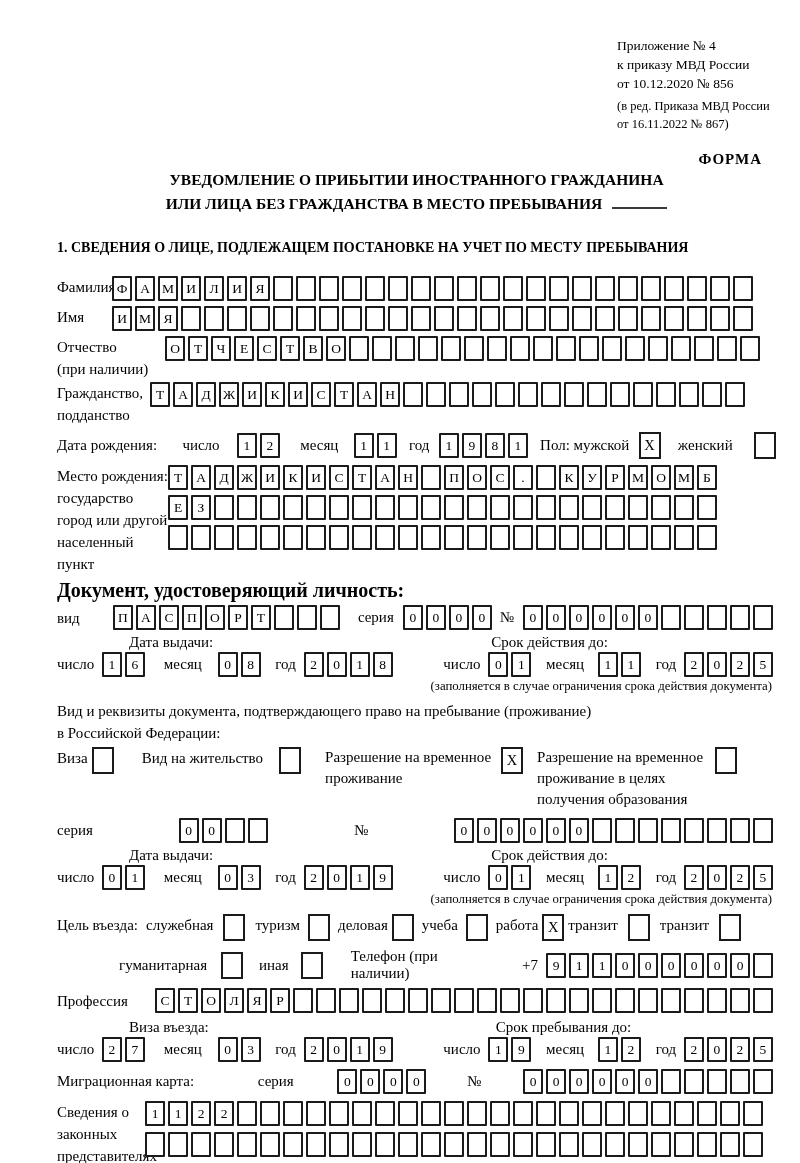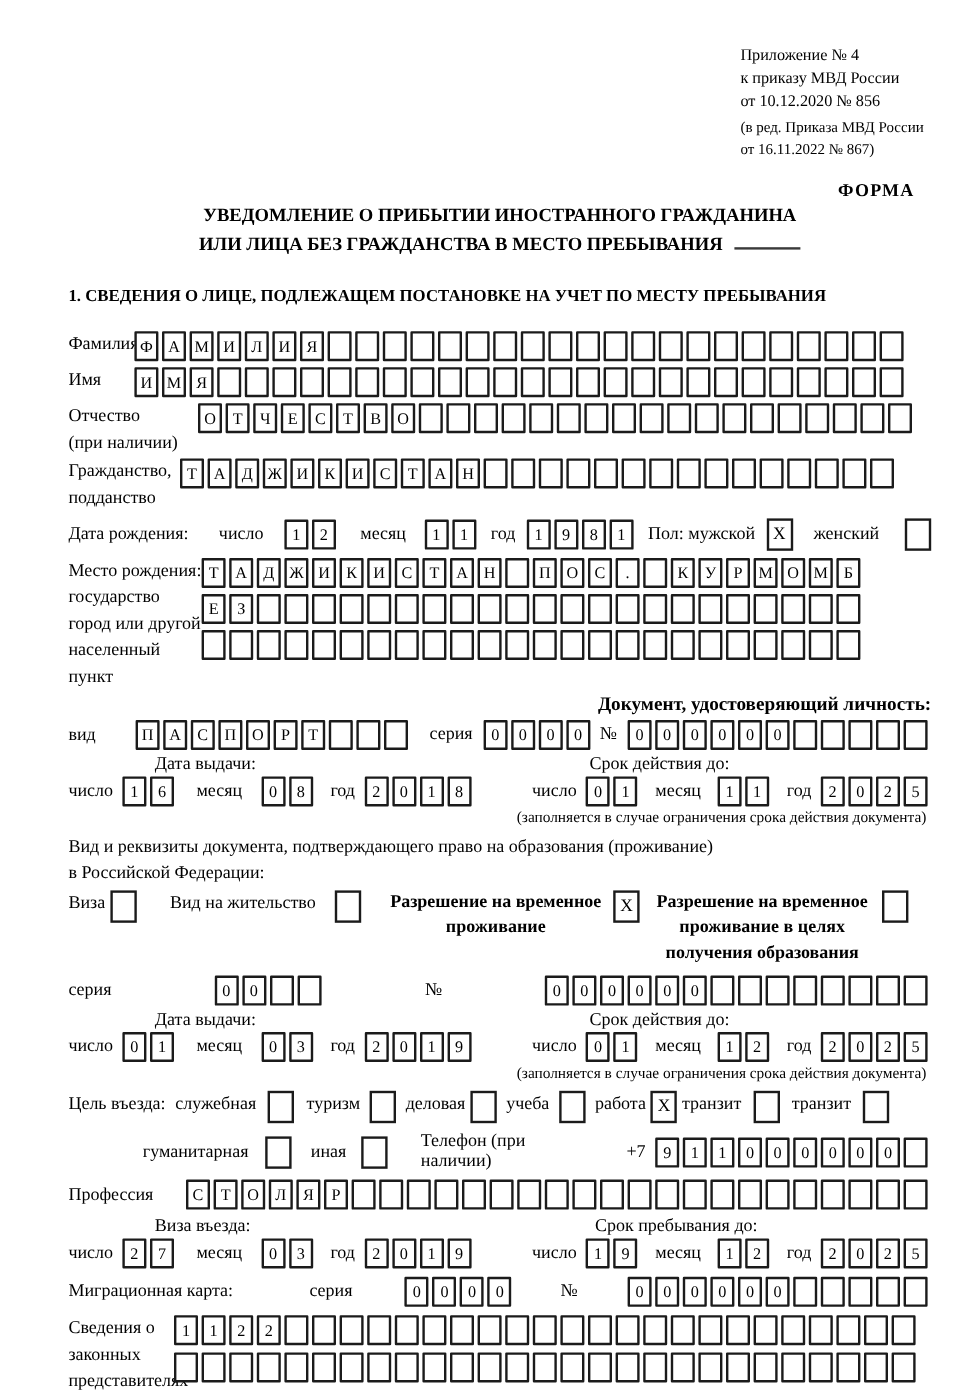--- a/index.html
+++ b/index.html
@@ -24,21 +24,21 @@
     margin-right:3px;text-align:center;font-size:13.5px;line-height:21px;vertical-align:top;background:#fff;
   }
   .chk{
     display:inline-block;width:18px;height:23px;border:2px solid #1b1b1b;flex:none;
     text-align:center;font-size:14.5px;line-height:23px;background:#fff;vertical-align:top;
   }
   .note{font-size:12.8px;}
   .ml4{margin-left:4px}.ml8{margin-left:8px}.ml10{margin-left:10px}.ml12{margin-left:12px}
   .ml14{margin-left:14px}.ml16{margin-left:16px}.ml20{margin-left:20px}
   .ml24{margin-left:24px}.ml28{margin-left:28px}.ml30{margin-left:30px}
-  .opt-lines{text-align:center;line-height:21px;font-weight:bold;}
+  .opt-lines{text-align:left;line-height:21px;}
 </style>
 </head>
 <body>
 
 <div class="page">
 
   <div class="annex">
     <div>Приложение № 4</div>
     <div>к приказу МВД России</div>
     <div>от 10.12.2020 № 856</div>
@@ -104,21 +104,21 @@
       <div>город или другой</div>
       <div>населенный пункт</div>
     </div>
     <div>
       <div class="boxes" style="margin-bottom:5px"><span class="cb">Т</span><span class="cb">А</span><span class="cb">Д</span><span class="cb">Ж</span><span class="cb">И</span><span class="cb">К</span><span class="cb">И</span><span class="cb">С</span><span class="cb">Т</span><span class="cb">А</span><span class="cb">Н</span><span class="cb"></span><span class="cb">П</span><span class="cb">О</span><span class="cb">С</span><span class="cb">.</span><span class="cb"></span><span class="cb">К</span><span class="cb">У</span><span class="cb">Р</span><span class="cb">М</span><span class="cb">О</span><span class="cb">М</span><span class="cb">Б</span></div>
       <div class="boxes" style="margin-bottom:5px"><span class="cb">Е</span><span class="cb">З</span><span class="cb"></span><span class="cb"></span><span class="cb"></span><span class="cb"></span><span class="cb"></span><span class="cb"></span><span class="cb"></span><span class="cb"></span><span class="cb"></span><span class="cb"></span><span class="cb"></span><span class="cb"></span><span class="cb"></span><span class="cb"></span><span class="cb"></span><span class="cb"></span><span class="cb"></span><span class="cb"></span><span class="cb"></span><span class="cb"></span><span class="cb"></span><span class="cb"></span></div>
       <div class="boxes"><span class="cb"></span><span class="cb"></span><span class="cb"></span><span class="cb"></span><span class="cb"></span><span class="cb"></span><span class="cb"></span><span class="cb"></span><span class="cb"></span><span class="cb"></span><span class="cb"></span><span class="cb"></span><span class="cb"></span><span class="cb"></span><span class="cb"></span><span class="cb"></span><span class="cb"></span><span class="cb"></span><span class="cb"></span><span class="cb"></span><span class="cb"></span><span class="cb"></span><span class="cb"></span><span class="cb"></span></div>
     </div>
   </div>
 
-  <div style="text-align:right;font-weight:bold;font-size:16px;margin-top:4px">Документ, удостоверяющий личность:</div>
+  <div style="text-align:left;font-weight:bold;font-size:20px;margin-top:4px">Документ, удостоверяющий личность:</div>
 
   <div class="frow vc" style="margin-top:3px">
     <span class="lbl" style="width:55px">вид</span>
     <span class="boxes"><span class="cb">П</span><span class="cb">А</span><span class="cb">С</span><span class="cb">П</span><span class="cb">О</span><span class="cb">Р</span><span class="cb">Т</span><span class="cb"></span><span class="cb"></span><span class="cb"></span></span>
     <span class="ml14">серия</span>
     <span class="boxes ml8"><span class="cb">0</span><span class="cb">0</span><span class="cb">0</span><span class="cb">0</span></span>
     <span class="ml4">№</span>
     <span class="boxes ml8"><span class="cb">0</span><span class="cb">0</span><span class="cb">0</span><span class="cb">0</span><span class="cb">0</span><span class="cb">0</span><span class="cb"></span><span class="cb"></span><span class="cb"></span><span class="cb"></span><span class="cb"></span></span>
   </div>
 
@@ -138,21 +138,21 @@
     <span class="boxes ml4"><span class="cb">0</span><span class="cb">1</span></span>
     <span class="ml8">месяц</span>
     <span class="boxes ml10"><span class="cb">1</span><span class="cb">1</span></span>
     <span class="ml8">год</span>
     <span class="boxes ml4"><span class="cb">2</span><span class="cb">0</span><span class="cb">2</span><span class="cb">5</span></span>
   </div>
 
   <div class="note" style="text-align:right;padding-right:4px;margin-top:2px">(заполняется в случае ограничения срока действия документа)</div>
 
   <div style="margin-top:6px;line-height:22px">
-    <div>Вид и реквизиты документа, подтверждающего право на образования (проживание)</div>
+    <div>Вид и реквизиты документа, подтверждающего право на пребывание (проживание)</div>
     <div>в Российской Федерации:</div>
   </div>
 
   <div class="frow" style="margin-top:3px">
     <span style="line-height:23px">Виза</span>
     <span class="chk ml4"></span>
     <span class="ml28" style="line-height:23px">Вид на жительство</span>
     <span class="chk ml16"></span>
     <span class="opt-lines ml24">
       <div>Разрешение на временное</div>

